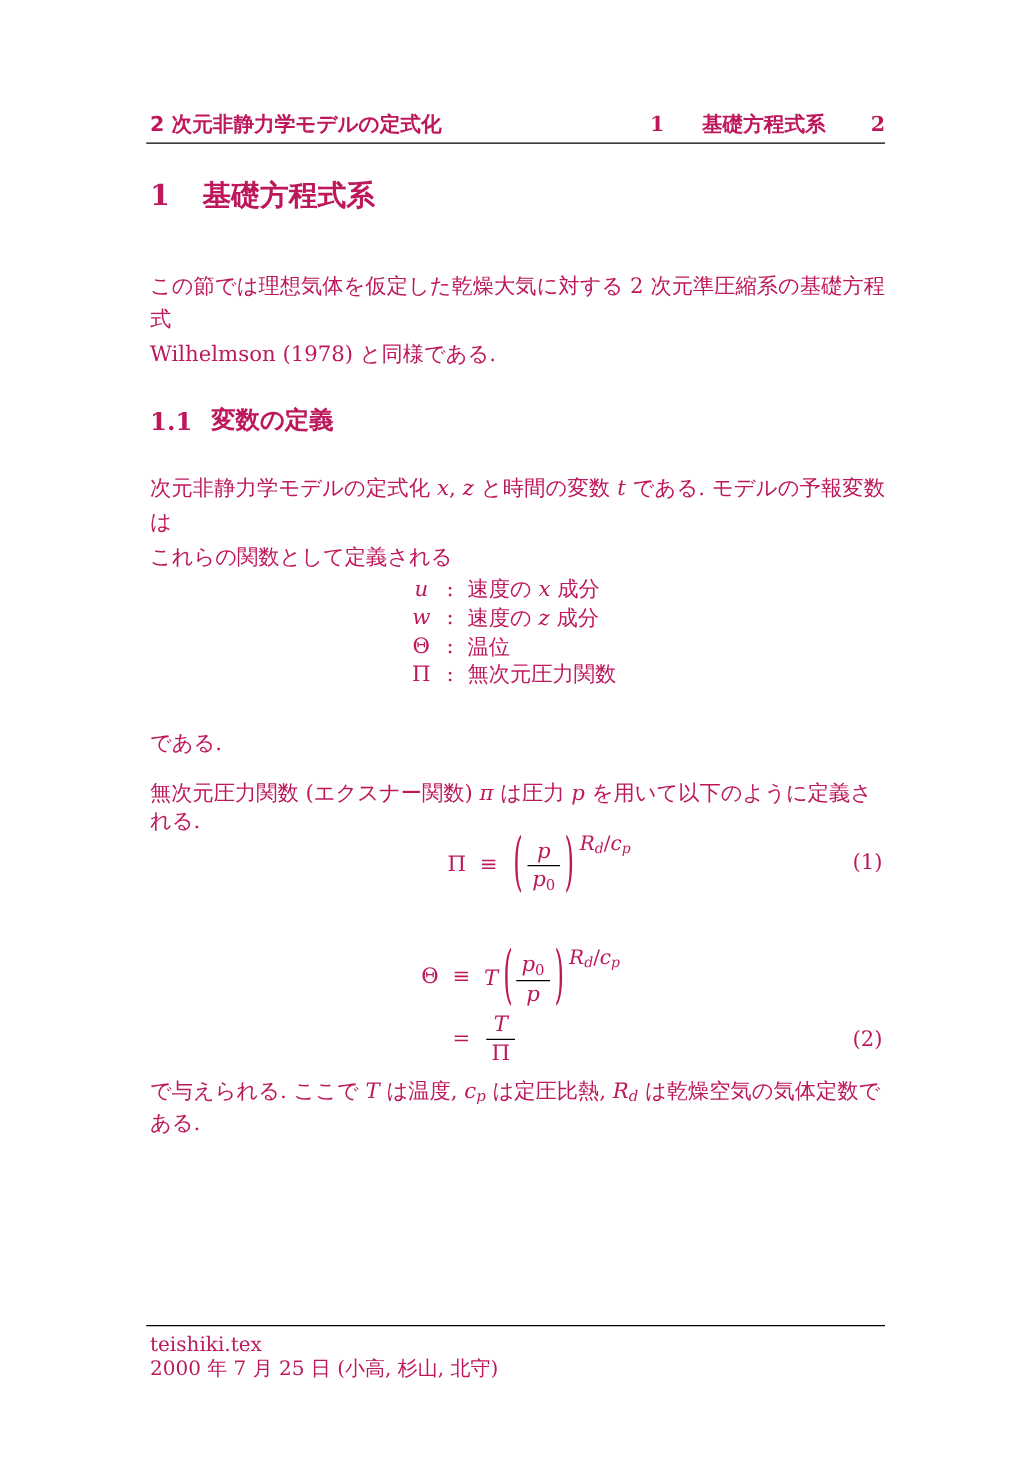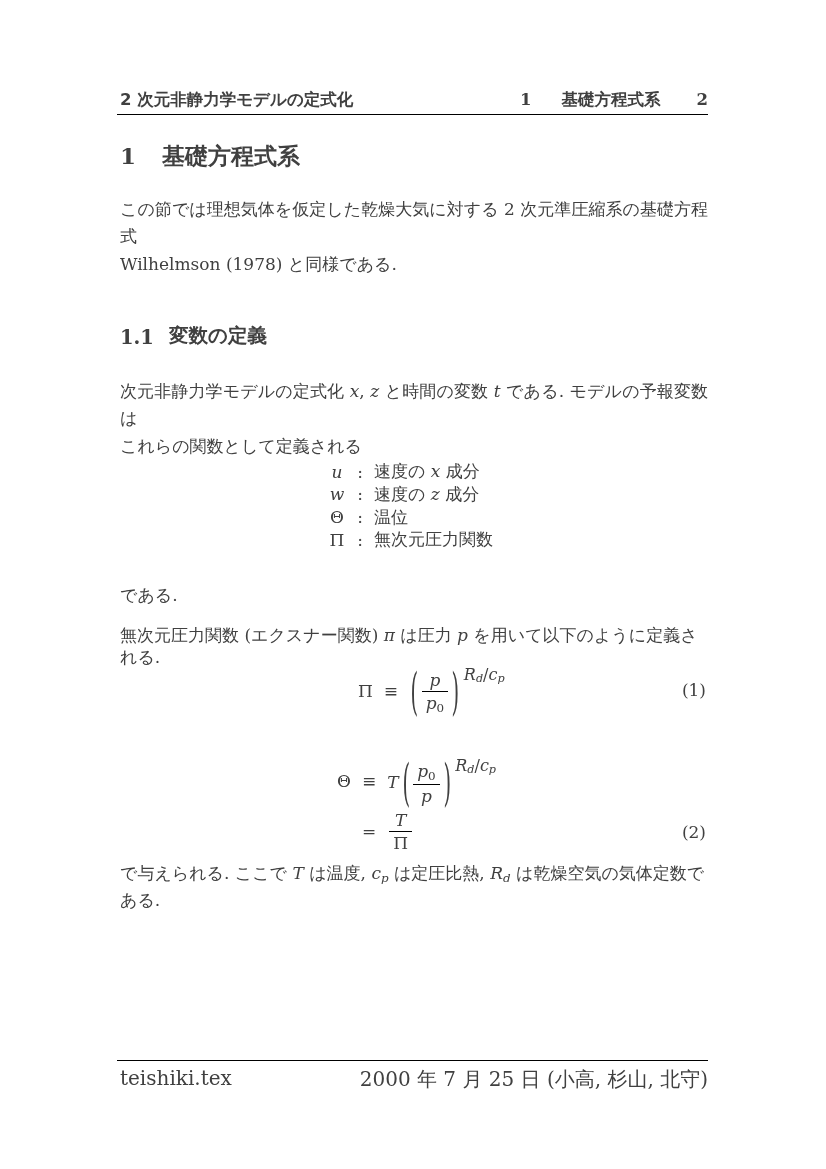--- a/index.html
+++ b/index.html
@@ -1,16 +1,16 @@
 <!DOCTYPE html>
 <html><head>
 <meta charset="utf-8">
 <style>
   html,body{margin:0;padding:0;background:#ffffff;}
-  .page{position:relative;width:826px;height:1169px;background:#ffffff;color:#404040;
+  .page{position:relative;width:826px;height:1169px;background:#ffffff;color:#be185d;
         font-family:"DejaVu Serif","Liberation Serif",serif;font-size:17px;overflow:hidden;}
   .abs{position:absolute;}
 
   
   .rule{left:117px;width:591px;height:1.4px;background:#000;}
 
   
   .hdr{top:89px;left:120px;width:588px;display:flex;justify-content:space-between;align-items:baseline;
        font-family:"DejaVu Sans","Liberation Sans",sans-serif;font-weight:bold;font-size:16.5px;}
   .hdr-right{display:flex;align-items:baseline;}
@@ -51,21 +51,21 @@
   .eqtag{position:absolute;right:2px;top:50%;transform:translateY(-50%);}
   .eq2{top:752px;left:120px;width:588px;height:100px;}
   .eq2grid{margin-left:217px;display:grid;grid-template-columns:max-content max-content max-content;
            grid-template-rows:58px 42px;align-items:center;}
   .relc{padding:0 11px;justify-self:center;}
   .expr{white-space:nowrap;justify-self:start;}
   .coef{margin-right:2px;}
   .eqtag2{position:absolute;right:2px;top:70px;}
 
   
-  .ftr{top:1066px;left:120px;width:588px;display:flex;justify-content:space-between;font-size:20px;}
+  .ftr{top:1066px;left:120px;width:588px;display:flex;justify-content:center;font-size:16px;flex-direction:column;}
 </style>
 </head>
 <body>
 
 <div class="page">
 
   <div class="hdr abs">
     <span>2 次元非静力学モデルの定式化</span>
     <span class="hdr-right">
       <span class="hdr-secno">1</span>
@@ -73,21 +73,21 @@
       <span class="hdr-page">2</span>
     </span>
   </div>
   <div class="rule abs" style="top:114px"></div>
 
   <div class="sec abs">
     <span class="no">1</span>
     <span class="ttl">基礎方程式系</span>
   </div>
 
-  <div class="para abs" style="top:196px">
+  <div class="para abs" style="top:216px">
     <div class="just"><span>この節では理想気体を仮定した乾燥大気に対する 2 次元準圧縮系の基礎方程式</span></div>
     <div><span>Wilhelmson (1978) と同様である.</span></div>
   </div>
 
   <div class="ssec abs">
     <span class="no">1.1</span>
     <span class="ttl">変数の定義</span>
   </div>
 
   <div class="para abs" style="top:378px">

